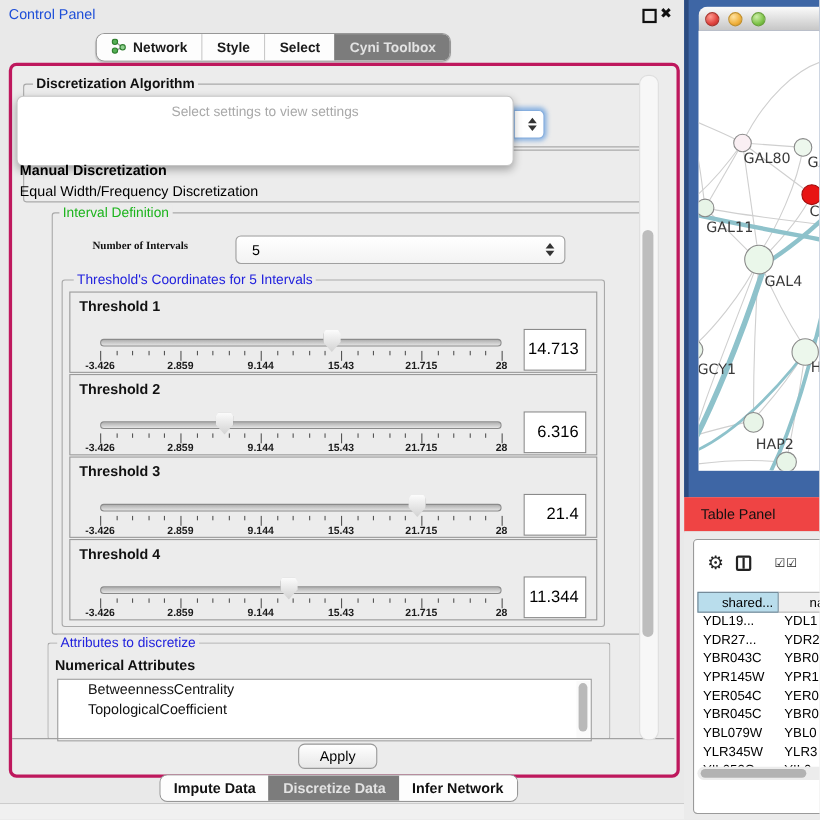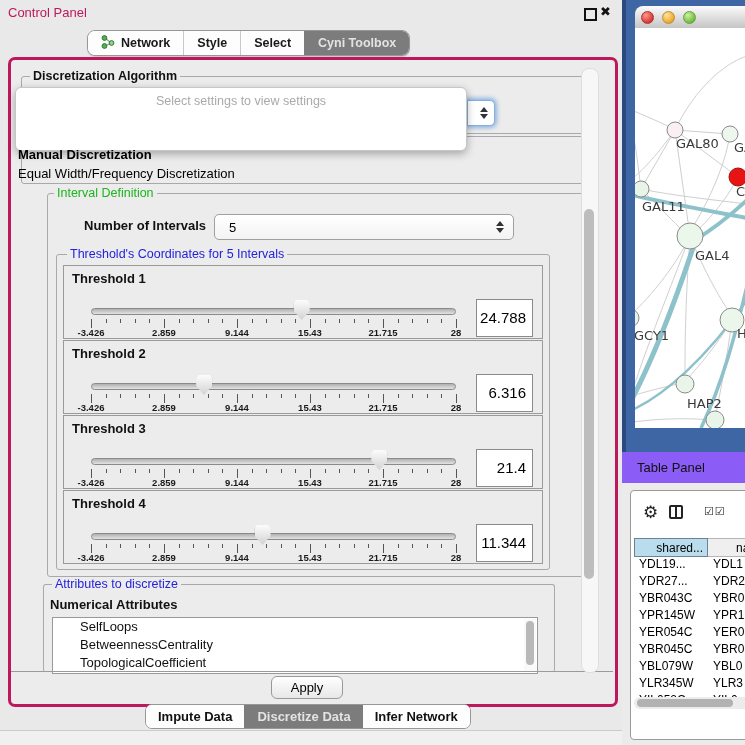--- a/index.html
+++ b/index.html
@@ -1,20 +1,20 @@
 <!DOCTYPE html>
 <html><head>
 <meta charset="utf-8">
 <style>
   html,body{margin:0;padding:0;width:745px;height:745px;overflow:hidden;
     font-family:"Liberation Sans","DejaVu Sans",sans-serif;background:#e9e9e9;position:relative;}
   .abs{position:absolute;}
   
   #titlebar{left:0;top:0;width:622px;height:26px;background:#e9e9e9;}
-  #title-text{left:8px;top:5px;font-size:13px;color:#be185d;text-align:center;}
+  #title-text{left:8px;top:5px;font-size:13px;color:#1d4ed8;text-align:center;}
   #float-icon{left:584px;top:8px;width:9px;height:9px;border:2px solid #111;background:#e9e9e9;}
   #close-icon{left:600px;top:4px;font-size:13px;font-weight:bold;color:#111;}
   
   #tabstrip{left:87px;top:30px;height:24px;display:flex;border:1px solid #979797;border-radius:8px;
     overflow:hidden;background:#fff;box-shadow:0 1px 1px rgba(0,0,0,.15);}
   .tab{display:flex;align-items:center;gap:6px;padding:0 13px;font-size:12.5px;font-weight:bold;
     color:#1a1a1a;background:#fdfdfd;border-left:1px solid #c9c9c9;white-space:nowrap;}
   .tab:first-child{border-left:none;}
   .tab.sel{background:#7c7c7c;color:#e3e3e3;border-left-color:#7c7c7c;}
   .tab.sel + .tab{border-left:none;}
@@ -39,21 +39,21 @@
   #td-combo{left:10px;top:13px;width:556px;height:25px;line-height:25px;padding-left:12px;box-sizing:border-box;}
   .updown{position:absolute;right:10px;top:50%;transform:translateY(-50%);width:7px;height:12px;}
   .updown .up{position:absolute;top:0;left:0;width:0;height:0;border-left:4px solid transparent;
     border-right:4px solid transparent;border-bottom:5px solid #333;}
   .updown .dn{position:absolute;bottom:0;left:0;width:0;height:0;border-left:4px solid transparent;
     border-right:4px solid transparent;border-top:5px solid #333;}
   #combo-fragment .updown{right:7px;}
   
   #int-group{left:36px;top:133px;width:540px;height:382px;}
   #int-group > .glabel{left:6px;color:#1db41d;}
-  #noi-label{left:36px;top:24px;font-size:13px;font-weight:bold;color:#111;}
+  #noi-label{left:36px;top:24px;font-size:10px;font-weight:bold;color:#111;font-family:Liberation Serif, serif;}
   #noi-spinner{left:166px;top:20px;width:300px;height:26px;line-height:26px;padding-left:14px;box-sizing:border-box;}
   #thr-group{left:8px;top:60px;width:492px;height:314px;}
   #thr-group > .glabel{left:10px;color:#2222dd;}
   .tblock{position:absolute;left:6px;width:478px;height:72px;border:1px solid #9a9a9a;background:#ececec;}
   .tlabel{position:absolute;left:8px;top:5px;font-size:13px;font-weight:bold;color:#111;}
   .track{position:absolute;left:27px;top:42px;width:365px;height:7px;border:1px solid #8a8a8a;border-radius:5px;
     background:linear-gradient(#b0b0b0,#e3e3e3);box-sizing:border-box;}
   .handle{position:absolute;top:34px;width:16px;height:20px;background:linear-gradient(#fcfcfc,#d2d2d2);
     clip-path:polygon(15% 0,85% 0,100% 18%,100% 55%,50% 100%,0 55%,0 18%);
     filter:drop-shadow(0 0 1px #777);}
@@ -89,21 +89,21 @@
   
   #desktop{left:622px;top:0;width:123px;height:452px;background:#3e66a5;}
   #desktop-edge{left:0;top:0;width:4px;height:452px;background:#2a4a7f;}
   #net-titlebar{left:635px;top:6px;width:110px;height:22px;border-radius:8px 0 0 0;
     background:linear-gradient(#fbfbfb,#c5c5c5);border-bottom:1px solid #8a8a8a;}
   .light{position:absolute;top:5px;width:13px;height:13px;border-radius:50%;box-sizing:border-box;}
   #light-red{left:6px;background:radial-gradient(circle at 35% 30%,#ff9a90,#e0443e 60%,#b02a24);border:1px solid #a8362f;}
   #light-yellow{left:27px;background:radial-gradient(circle at 35% 30%,#ffe2a0,#f0b13c 60%,#c98b1c);border:1px solid #c08f2c;}
   #light-green{left:48px;background:radial-gradient(circle at 35% 30%,#cdeea8,#7fc44a 60%,#559a28);border:1px solid #6aa13c;}
   #net-canvas{left:635px;top:28px;width:110px;height:400px;background:#fff;overflow:hidden;}
-  #tp-bar{left:622px;top:452px;width:123px;height:31px;background:#8b5cf6;border-bottom:1px solid #cfcfcf;}
+  #tp-bar{left:622px;top:452px;width:123px;height:31px;background:#ef4444;border-bottom:1px solid #cfcfcf;}
   #tp-title{left:15px;top:0;line-height:31px;font-size:13px;color:#111;}
   #tp-bg{left:622px;top:483px;width:123px;height:262px;background:#ebebeb;}
   #tp-card{left:630px;top:490px;width:120px;height:248px;background:#fff;border:1px solid #9a9a9a;border-radius:4px;}
   #gear-icon{left:12px;top:11px;font-size:17px;color:#222;}
   #cols-icon{left:38px;top:14px;width:14px;height:14px;border:2px solid #222;border-radius:2px;box-sizing:border-box;}
   #cols-icon div{position:absolute;left:4px;top:0;width:2px;height:10px;background:#222;}
   #check-icons{left:73px;top:14px;font-size:11px;color:#222;letter-spacing:1px;}
   .hcell{position:absolute;top:47px;height:19px;box-sizing:border-box;font-size:12px;line-height:18px;color:#000;}
   #hcell-1{left:3px;width:74px;background:#b9ddec;border:1px solid #6e8291;text-align:right;padding-right:4px;}
   #hcell-2{left:77px;width:120px;background:#efefef;border:1px solid #b5b5b5;border-left:none;padding-left:28px;overflow:hidden;}
@@ -181,21 +181,21 @@
           <i class="dn"></i>
         </span>
     </div>
 
     <div class="group" id="thr-group">
       <span class="glabel">Threshold's Coordinates for 5 Intervals</span>
 
       <div class="tblock" style="top:10px">
         <div class="tlabel">Threshold 1</div>
         <div class="slider"></div>
-        <div class="vbox">24.788</div>
+        <div class="vbox">14.713</div>
       <div class="track"></div>
           <div class="handle" style="left: 229.677px;"></div>
           <div class="ticks">
             <div class="tick" style="left: 0px; height: 9px;"></div>
             <div class="tick" style="left: 14.6px; height: 4px;"></div>
             <div class="tick" style="left: 29.2px; height: 4px;"></div>
             <div class="tick" style="left: 43.8px; height: 4px;"></div>
             <div class="tick" style="left: 58.4px; height: 4px;"></div>
             <div class="tick" style="left: 73px; height: 9px;"></div>
             <div class="tick" style="left: 87.6px; height: 4px;"></div>
@@ -352,21 +352,20 @@
     </div>
   </div>
 
   <div class="group" id="attr-group">
     <span class="glabel">Attributes to discretize</span>
     <span class="abs" id="num-attr">Numerical Attributes</span>
     <div class="abs" id="attr-list">
       <div class="abs" id="attr-sb">
           <div class="abs" id="attr-sb-thumb"></div>
         </div>
-    <div class="attr-item">SelfLoops</div>
         <div class="attr-item">BetweennessCentrality</div>
         <div class="attr-item">TopologicalCoefficient</div>
       </div>
   </div>
 
   <div class="abs" id="panel-divider"></div>
   <div class="abs" id="apply-btn">Apply</div>
 
   <div class="abs" id="panel-sb">
     <div class="abs" id="panel-sb-thumb"></div>

